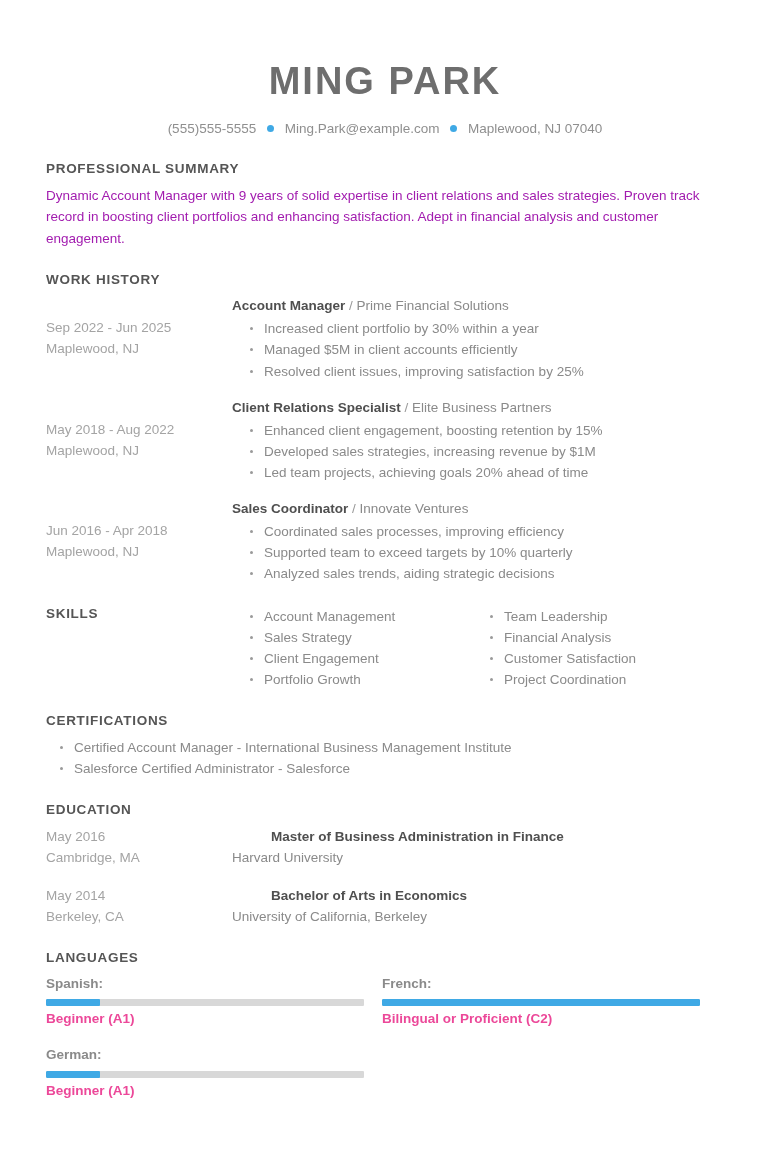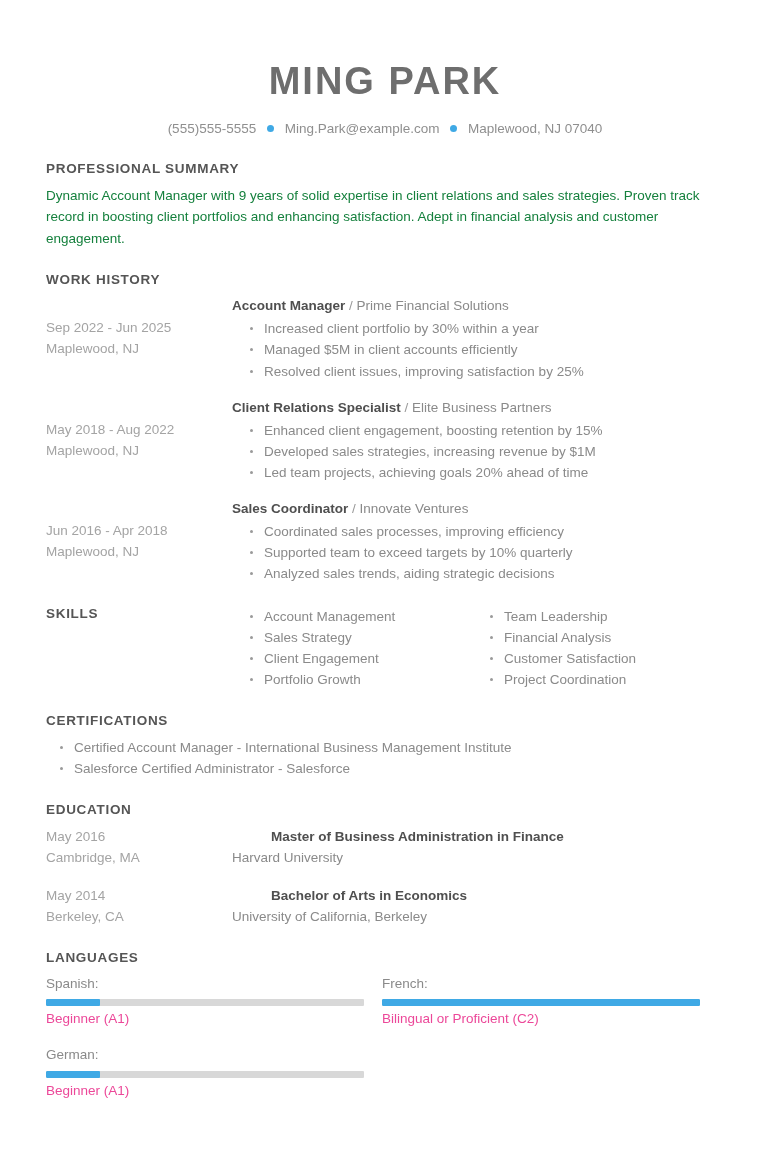--- a/index.html
+++ b/index.html
@@ -63,21 +63,21 @@
     font-weight: bold;
     letter-spacing: 0.7px;
     color: #555555;
     margin-bottom: 9px;
   }
 
   
   .summary {
     font-size: 13.5px;
     line-height: 1.62;
-    color: #15803d;
+    color: #a21caf;
     max-width: 660px;
   }
 
   
   .row {
     display: flex;
     align-items: center;
     margin-bottom: 16px;
   }
   .row:last-child { margin-bottom: 0; }
@@ -175,20 +175,21 @@
   .lang-grid {
     display: flex;
     flex-wrap: wrap;
     width: 672px;
   }
   .lang-item {
     width: 336px;
     flex: 0 0 336px;
     margin-bottom: 16px;
     padding-right: 18px;
+    font-weight: bold;
   }
   .lang-name {
     font-size: 13.5px;
     color: #8a8a8a;
     line-height: 1.5;
     margin-bottom: 5px;
   }
   .lang-bar {
     width: 100%;
     height: 7px;

